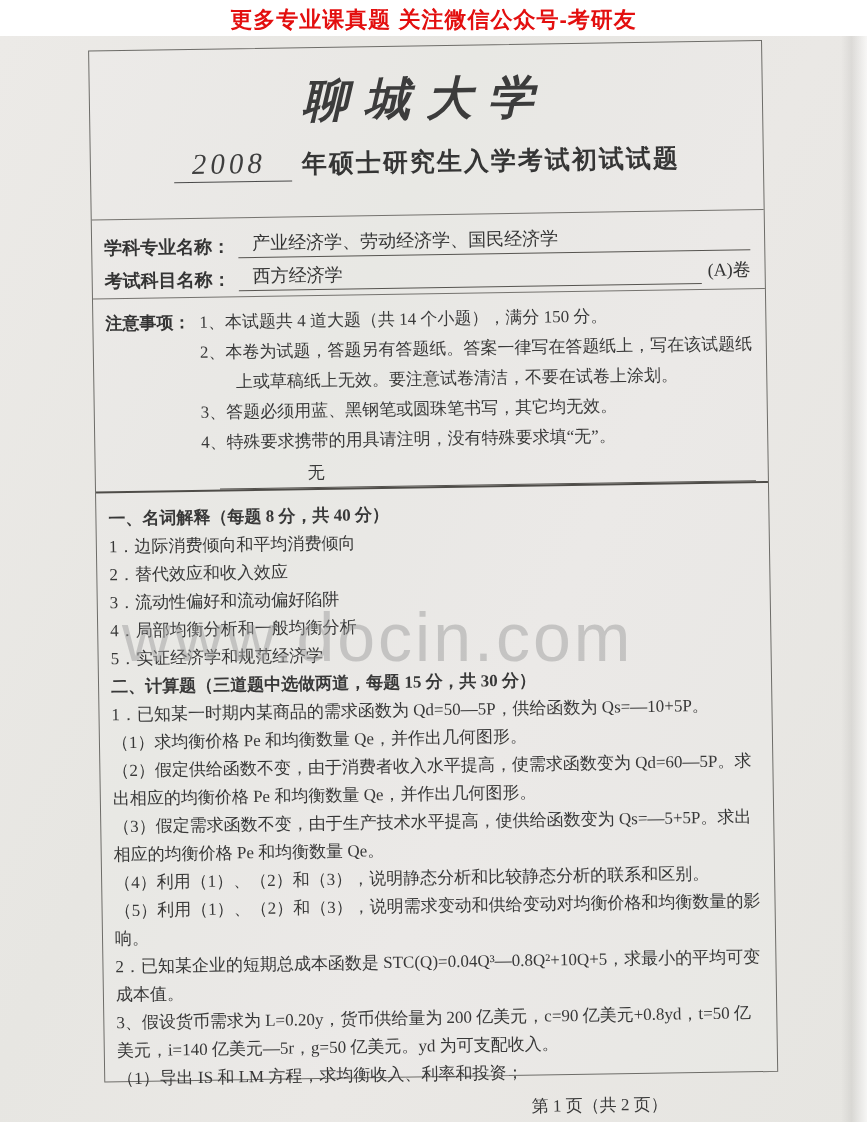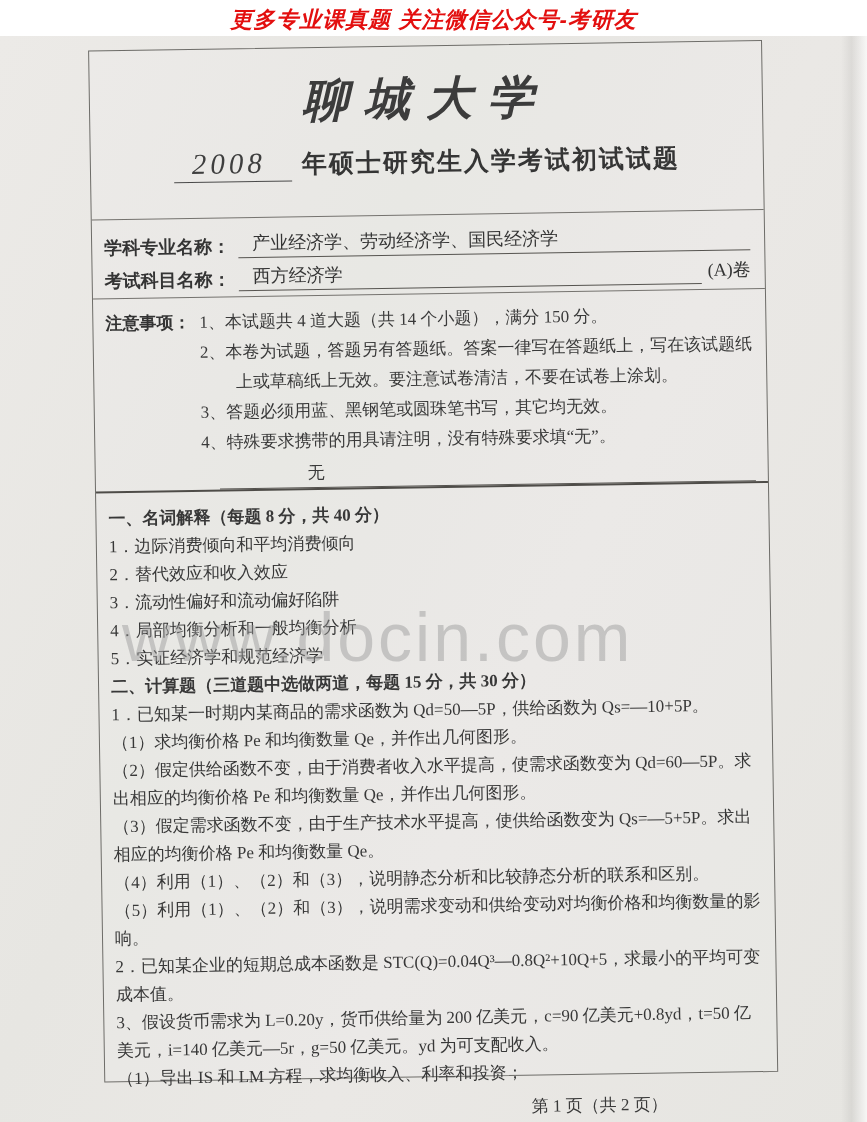--- a/index.html
+++ b/index.html
@@ -19,21 +19,21 @@
     background:linear-gradient(to right,rgba(0,0,0,0) 0%,rgba(0,0,0,0.06) 40%,rgba(255,255,255,.65) 100%);
   }
   
   .banner{
     position:absolute;top:4px;left:0;width:867px;height:32px;
     display:flex;align-items:center;justify-content:center;
     background:#ffffff;
   }
   .banner span{
     font-family:"Liberation Sans","DejaVu Sans",sans-serif;
-    font-weight:bold;font-size:22px;color:#e30f0f;letter-spacing:1px;font-style:italic;
+    font-weight:bold;font-size:22px;color:#e30f0f;letter-spacing:1px;
   }
   
   .frame{
     position:absolute;left:88px;top:40px;width:672px;height:1030px;
     border:1px solid #6d6c68;
     transform:rotate(-0.9deg);transform-origin:top right;
     background:rgba(255,255,255,0.08);
   }
   .head-block{height:146px;text-align:center;}
   .university{

